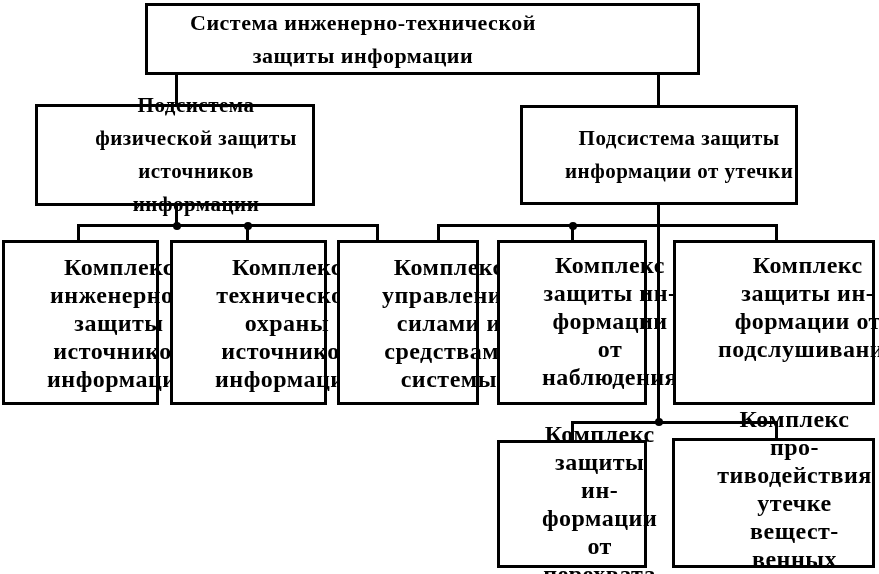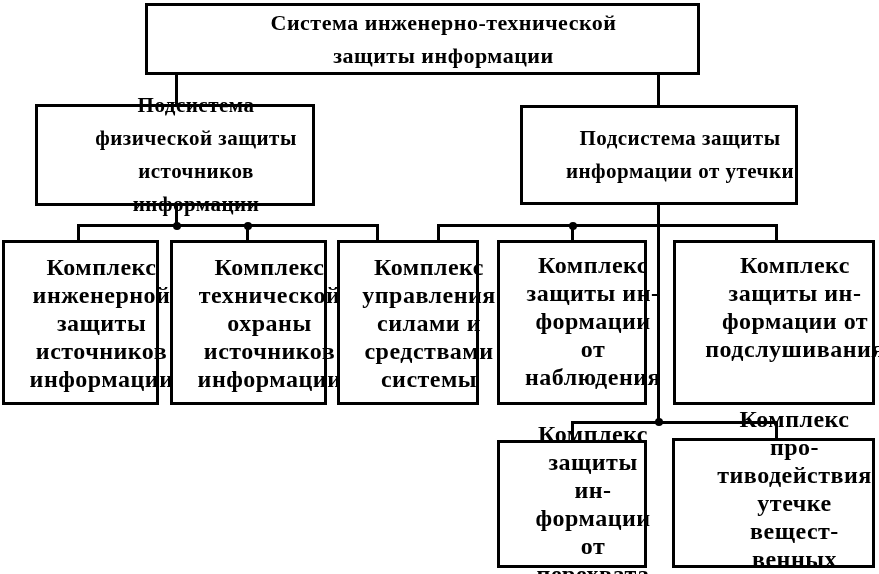--- a/index.html
+++ b/index.html
@@ -16,21 +16,21 @@
     color: #000000;
     overflow: hidden;
   }
   .node {
     position: absolute;
     box-sizing: border-box;
     border: 3px solid #000000;
     background: #ffffff;
     display: flex;
     align-items: center;
-    justify-content: center;
+    justify-content: flex-start;
     text-align: center;
     padding-left: 42px;
   }
   .node-text {
     white-space: pre-line;
     font-weight: bold;
     letter-spacing: 0.5px;
     color: #000000;
   }
   .lvl1 .node-text { font-size: 22px; line-height: 33px; }

